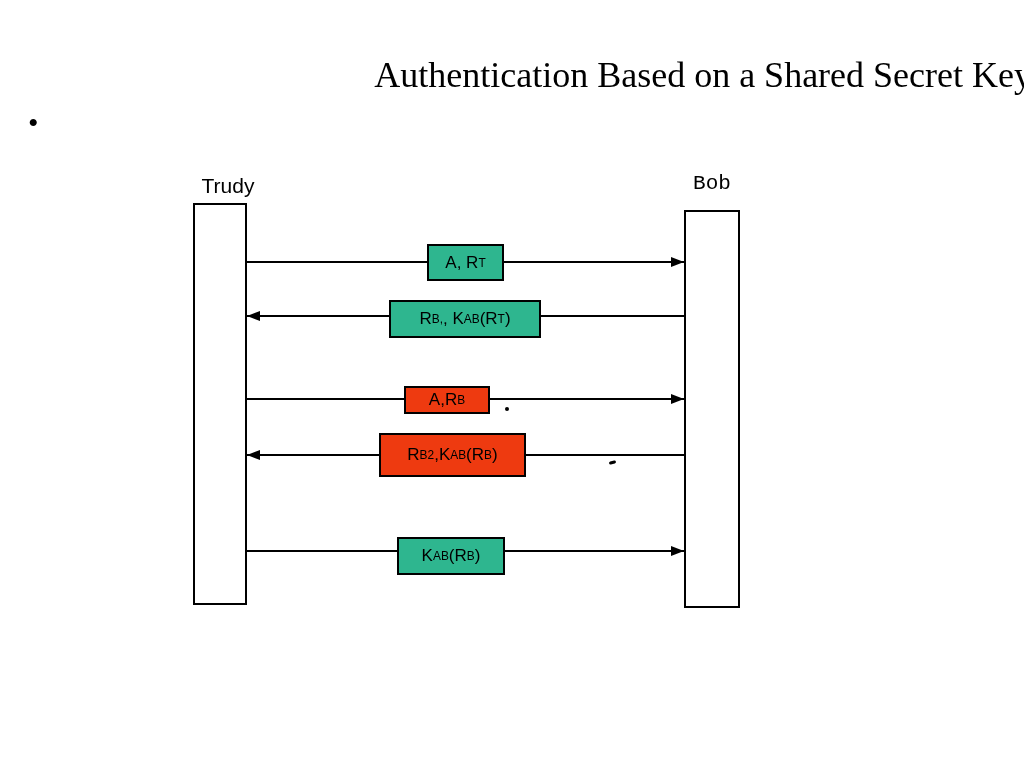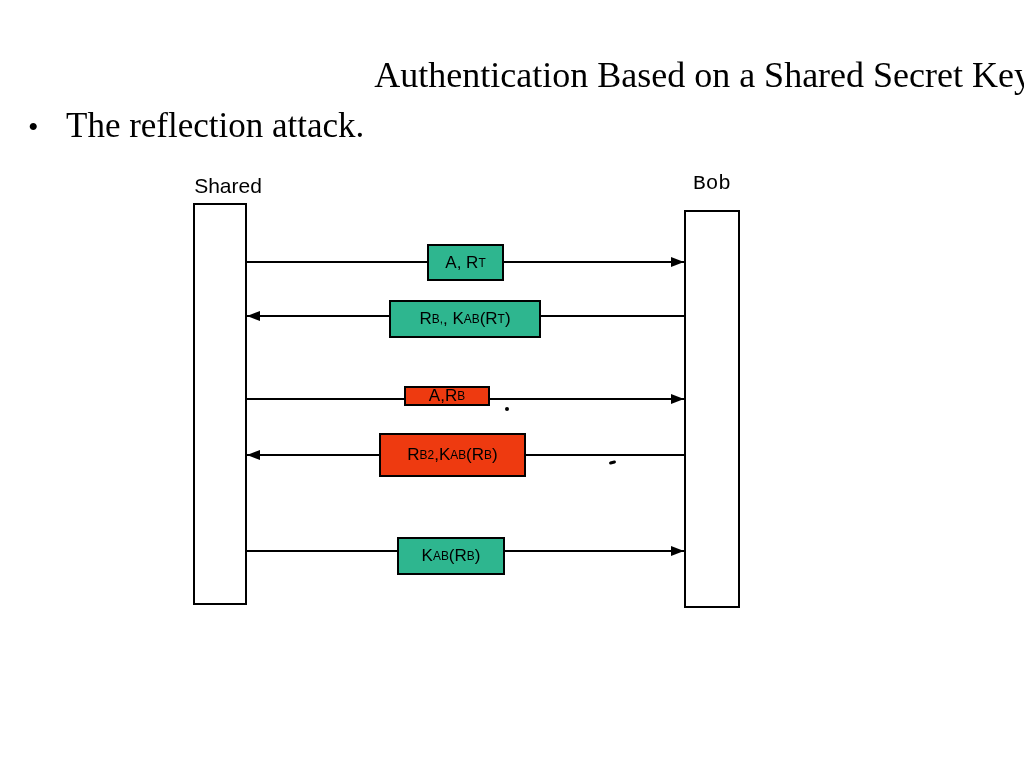--- a/index.html
+++ b/index.html
@@ -94,24 +94,23 @@
 </style>
 </head>
 <body>
 
 <div class="canvas">
 
   <h1 class="slide-title">Authentication Based on a Shared Secret Key</h1>
 
   <div class="bullet-line">
     <span class="bullet-marker">•</span>
-    <span class="bullet-text">The reflection attack.</span>
   </div>
 
-  <div class="actor-label" style="left:193px; top:174px; width:70px;">Shared</div>
+  <div class="actor-label" style="left:193px; top:174px; width:70px;">Trudy</div>
   <div class="actor-label" style="left:684px; top:172px; width:56px;font-family:Liberation Mono, monospace;">Bob</div>
 
   <div class="actor-rect" style="left:193px; top:203px; width:54px; height:402px;"></div>
   <div class="actor-rect" style="left:684px; top:210px; width:56px; height:398px;"></div>
 
   <div class="msg-line" style="left:247px; top:261px; width:437px;"></div>
   <div class="arrowhead right" style="left:671px; top:257px;"></div>
   <div class="msg-box" style="left: 427px; top: 244px; width: 77px; height: 37px; background: rgb(46, 182, 143);">
       <span>A, R</span>
       <sub>T</sub>
@@ -124,21 +123,21 @@
       <sub>B,</sub>
       <span>, K</span>
       <sub>AB</sub>
       <span>(R</span>
       <sub>T</sub>
       <span>)</span>
     </div>
 
   <div class="msg-line" style="left:247px; top:398px; width:437px;"></div>
   <div class="arrowhead right" style="left:671px; top:394px;"></div>
-  <div class="msg-box" style="left: 404px; top: 386px; width: 86px; height: 20px; background: rgb(238, 58, 16);">
+  <div class="msg-box" style="left: 404px; top: 386px; width: 86px; height: 28px; background: rgb(238, 58, 16);">
       <span>A,R</span>
       <sub>B</sub>
     </div>
   <div class="stray-mark" style="left:505px; top:407px; width:4px; height:4px; border-radius:50%;"></div>
 
   <div class="msg-line" style="left:247px; top:454px; width:437px;"></div>
   <div class="arrowhead left" style="left:247px; top:450px;"></div>
   <div class="msg-box" style="left: 379px; top: 433px; width: 147px; height: 44px; background: rgb(238, 58, 16);">
       <span>R</span>
       <sub>B2</sub>

